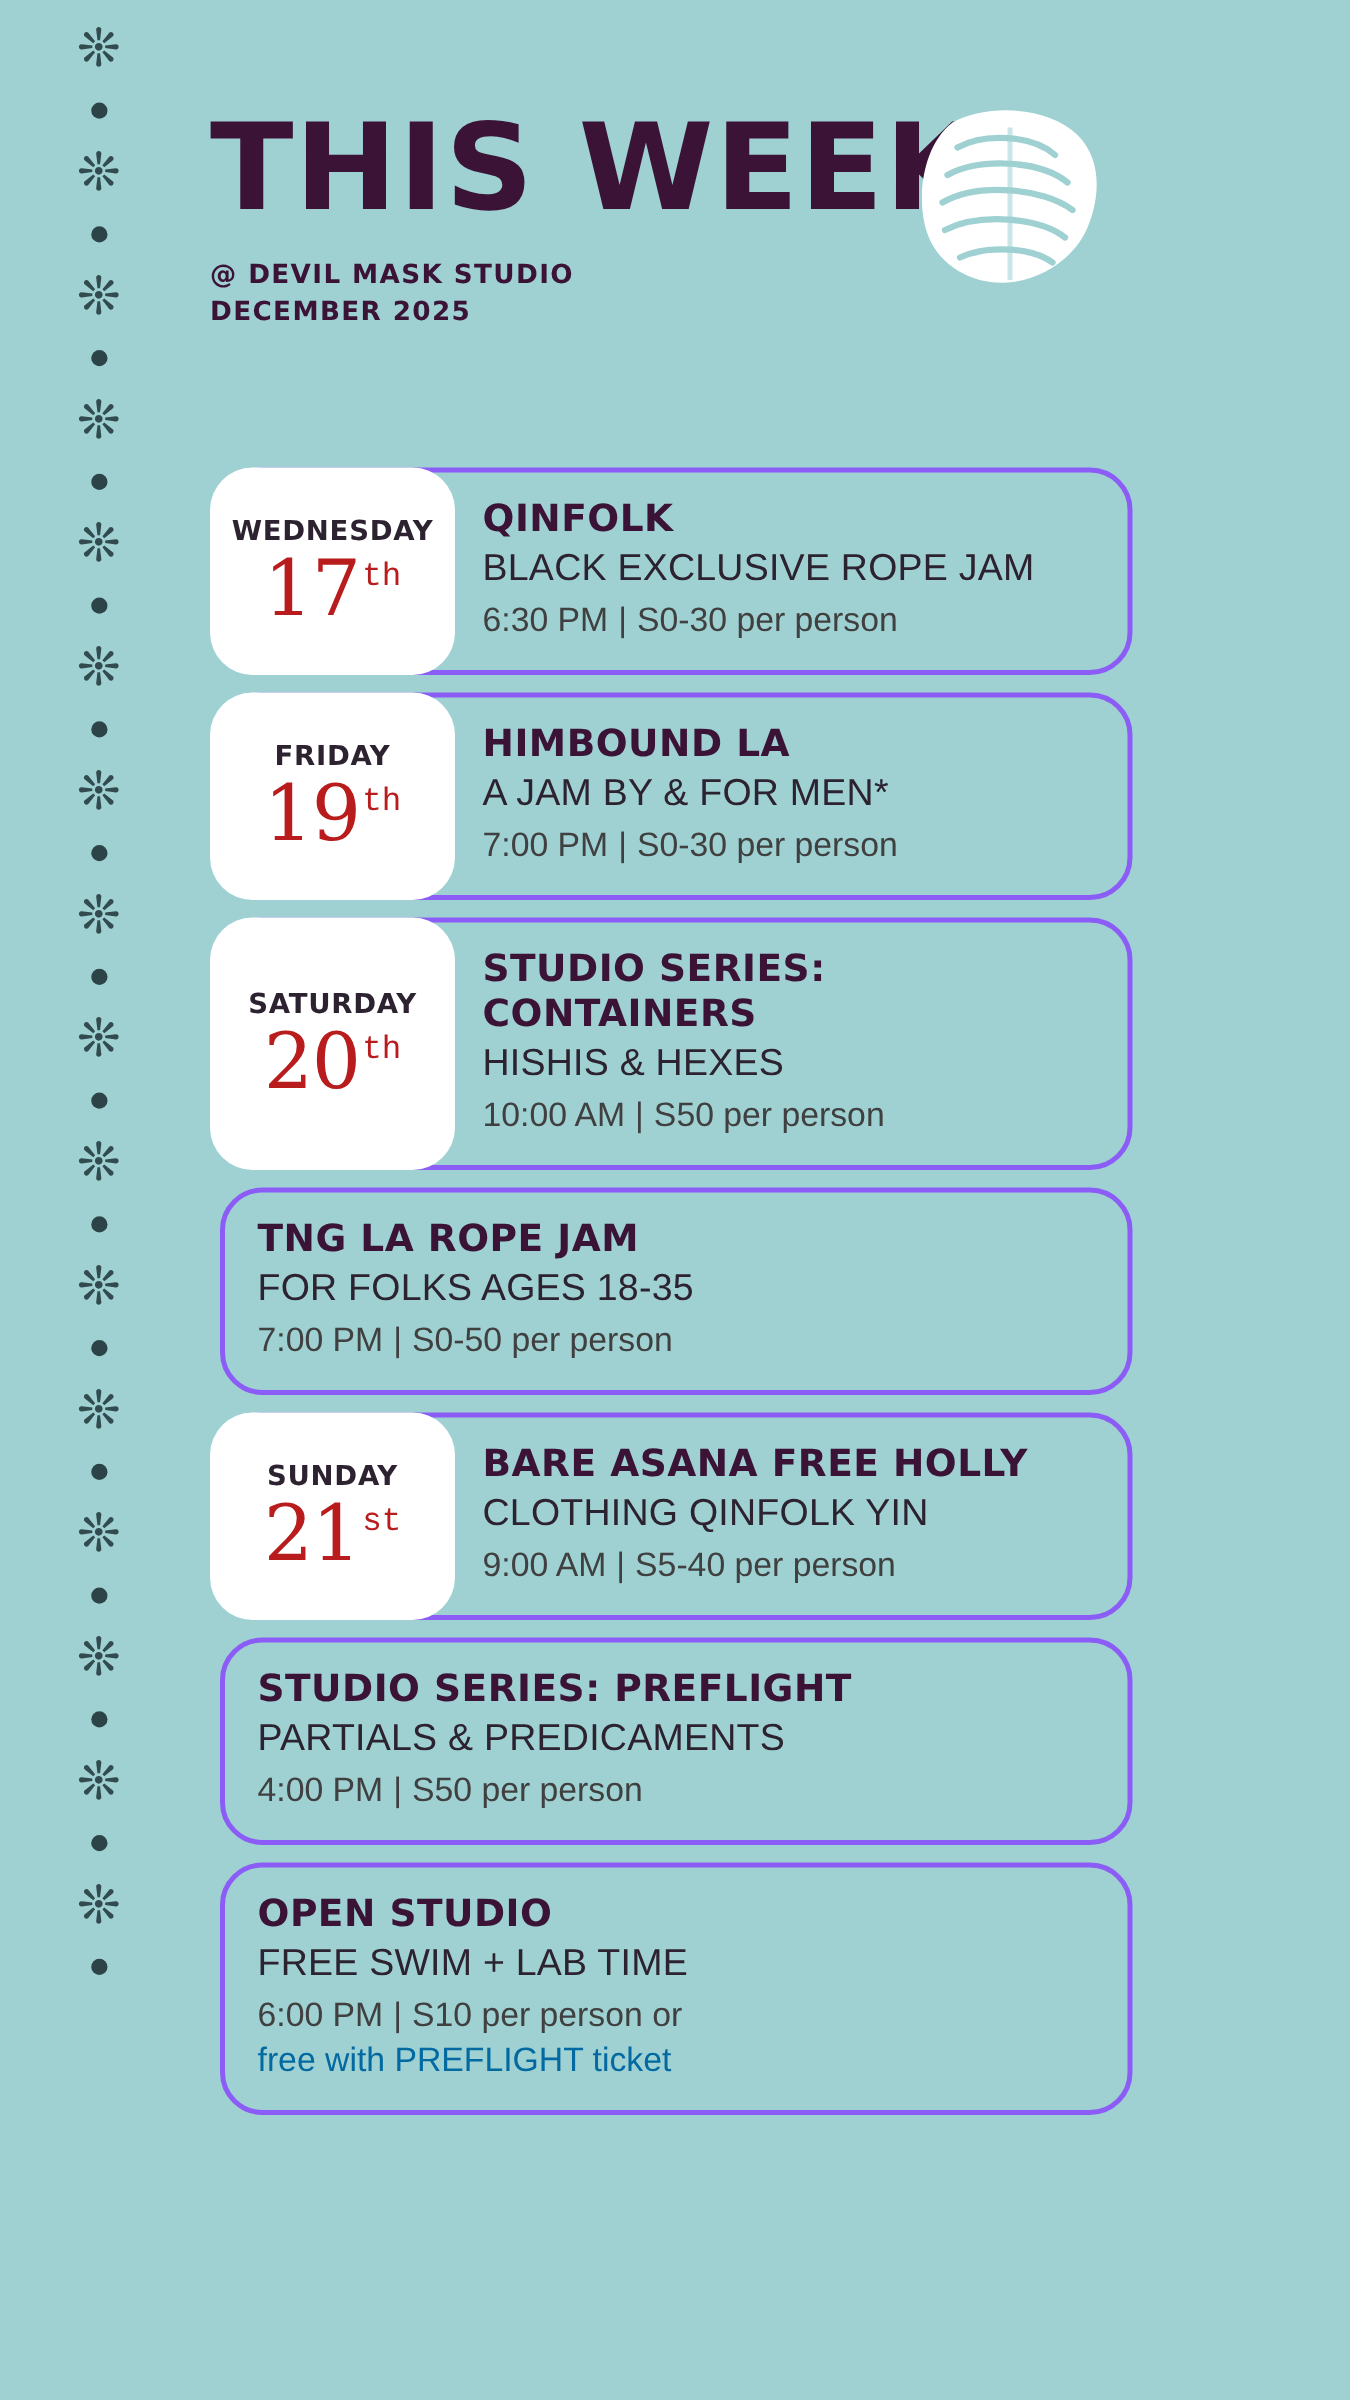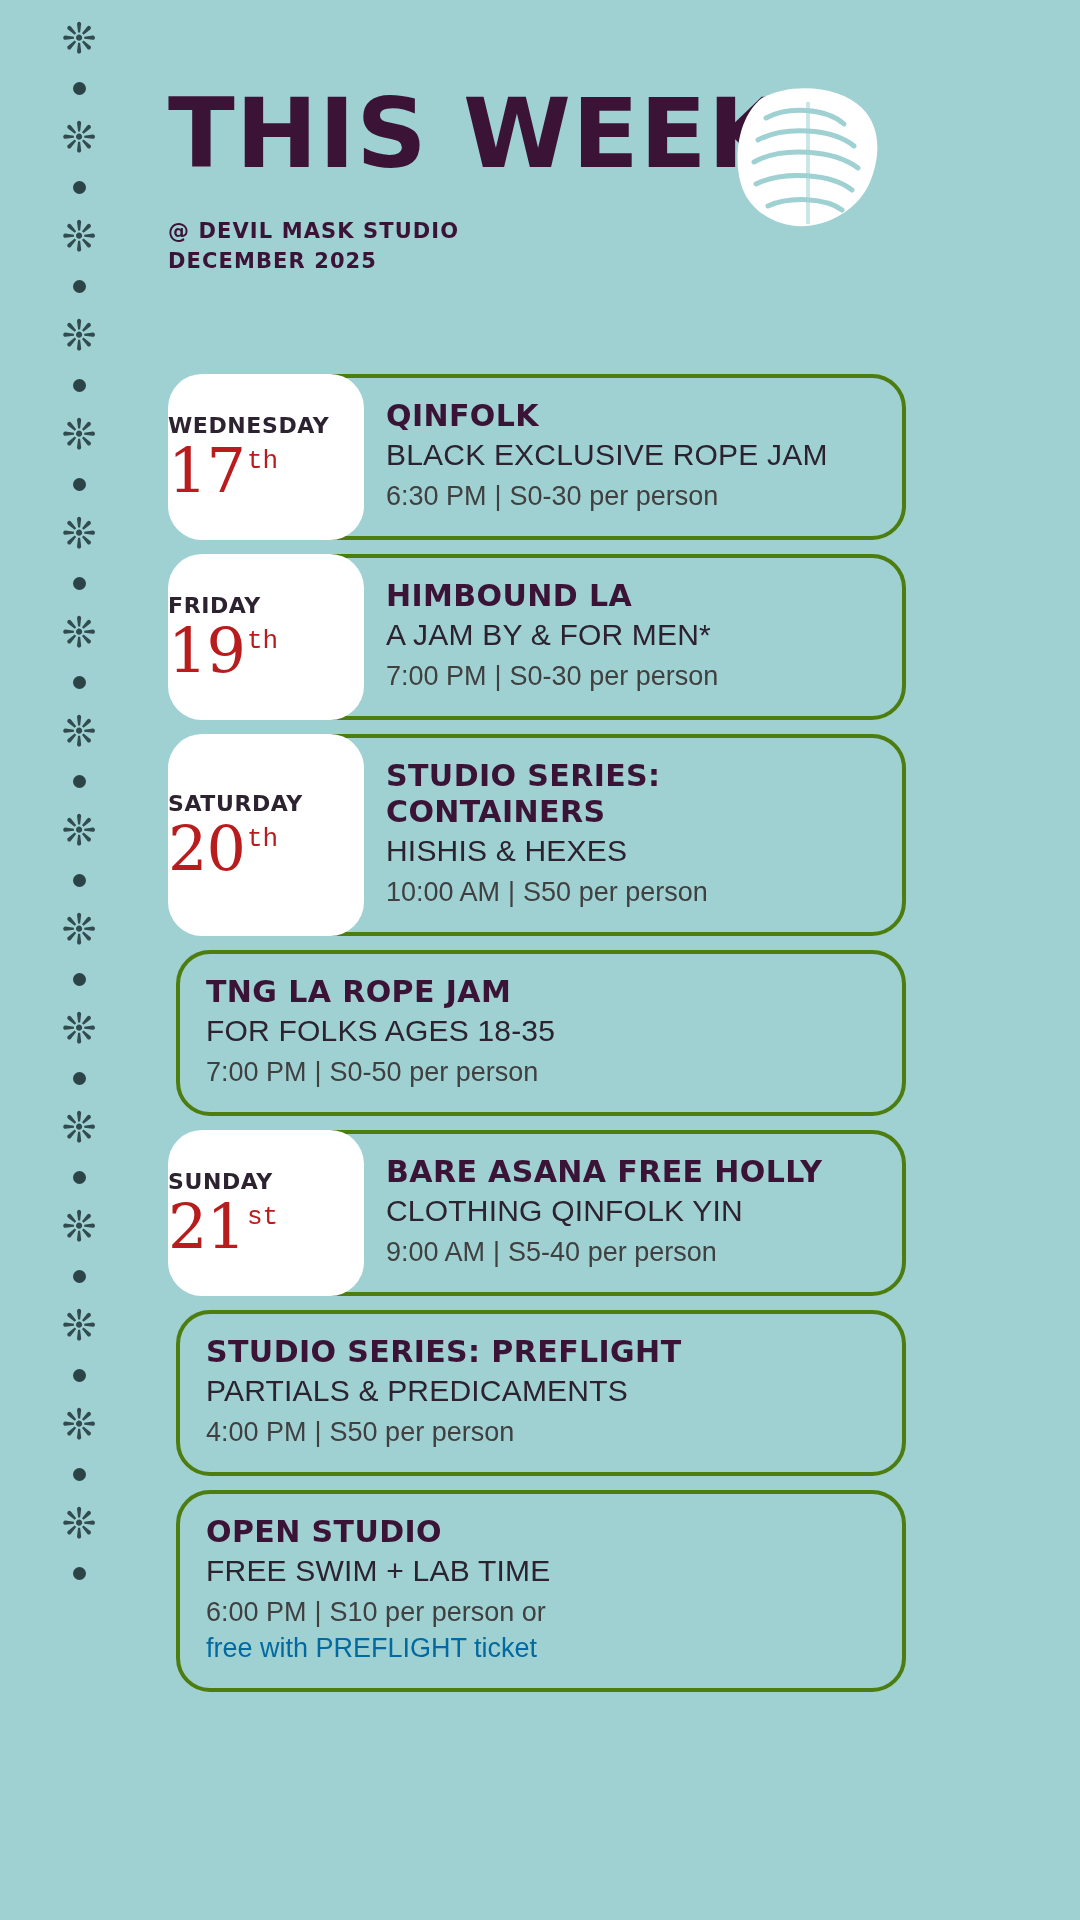--- a/index.html
+++ b/index.html
@@ -58,21 +58,21 @@
     font-family: "DejaVu Sans", sans-serif;
     font-weight: 700;
     font-size: 96px;
     letter-spacing: 1px;
     color: #3a1336;
     line-height: 96px;
     transform: scaleX(1.02);
     transform-origin: left center;
   }
   .sub-lines {
-    margin-top: 34px;
+    margin-top: 22px;
   }
   .sub {
     font-family: "DejaVu Sans", sans-serif;
     font-weight: 700;
     font-size: 21px;
     letter-spacing: 1.1px;
     color: #3a1336;
     line-height: 30px;
   }
 
@@ -93,21 +93,21 @@
     width: 730px;
   }
 
   .row {
     position: relative;
     margin-bottom: 14px;
   }
 
   .card {
     background: #9fd1d3;
-    border: 4px solid #4d7c0f;
+    border: 4px solid #8b5cf6;
     border-radius: 34px;
     min-height: 134px;
     padding: 20px 26px 22px 26px;
     display: flex;
     flex-direction: column;
     justify-content: center;
   }
   .card.with-date {
     padding-left: 206px;
   }
@@ -117,20 +117,21 @@
     left: -8px;
     top: 50%;
     transform: translateY(-50%);
     width: 196px;
     height: 100%;
     min-height: 148px;
     background: #ffffff;
     border-radius: 34px;
     display: flex;
     flex-direction: column;
+    align-items: center;
     justify-content: center;
     z-index: 3;
   }
   .dow {
     font-family: "DejaVu Sans", sans-serif;
     font-weight: 700;
     font-size: 22px;
     letter-spacing: .6px;
     color: #2c2230;
     text-transform: uppercase;

